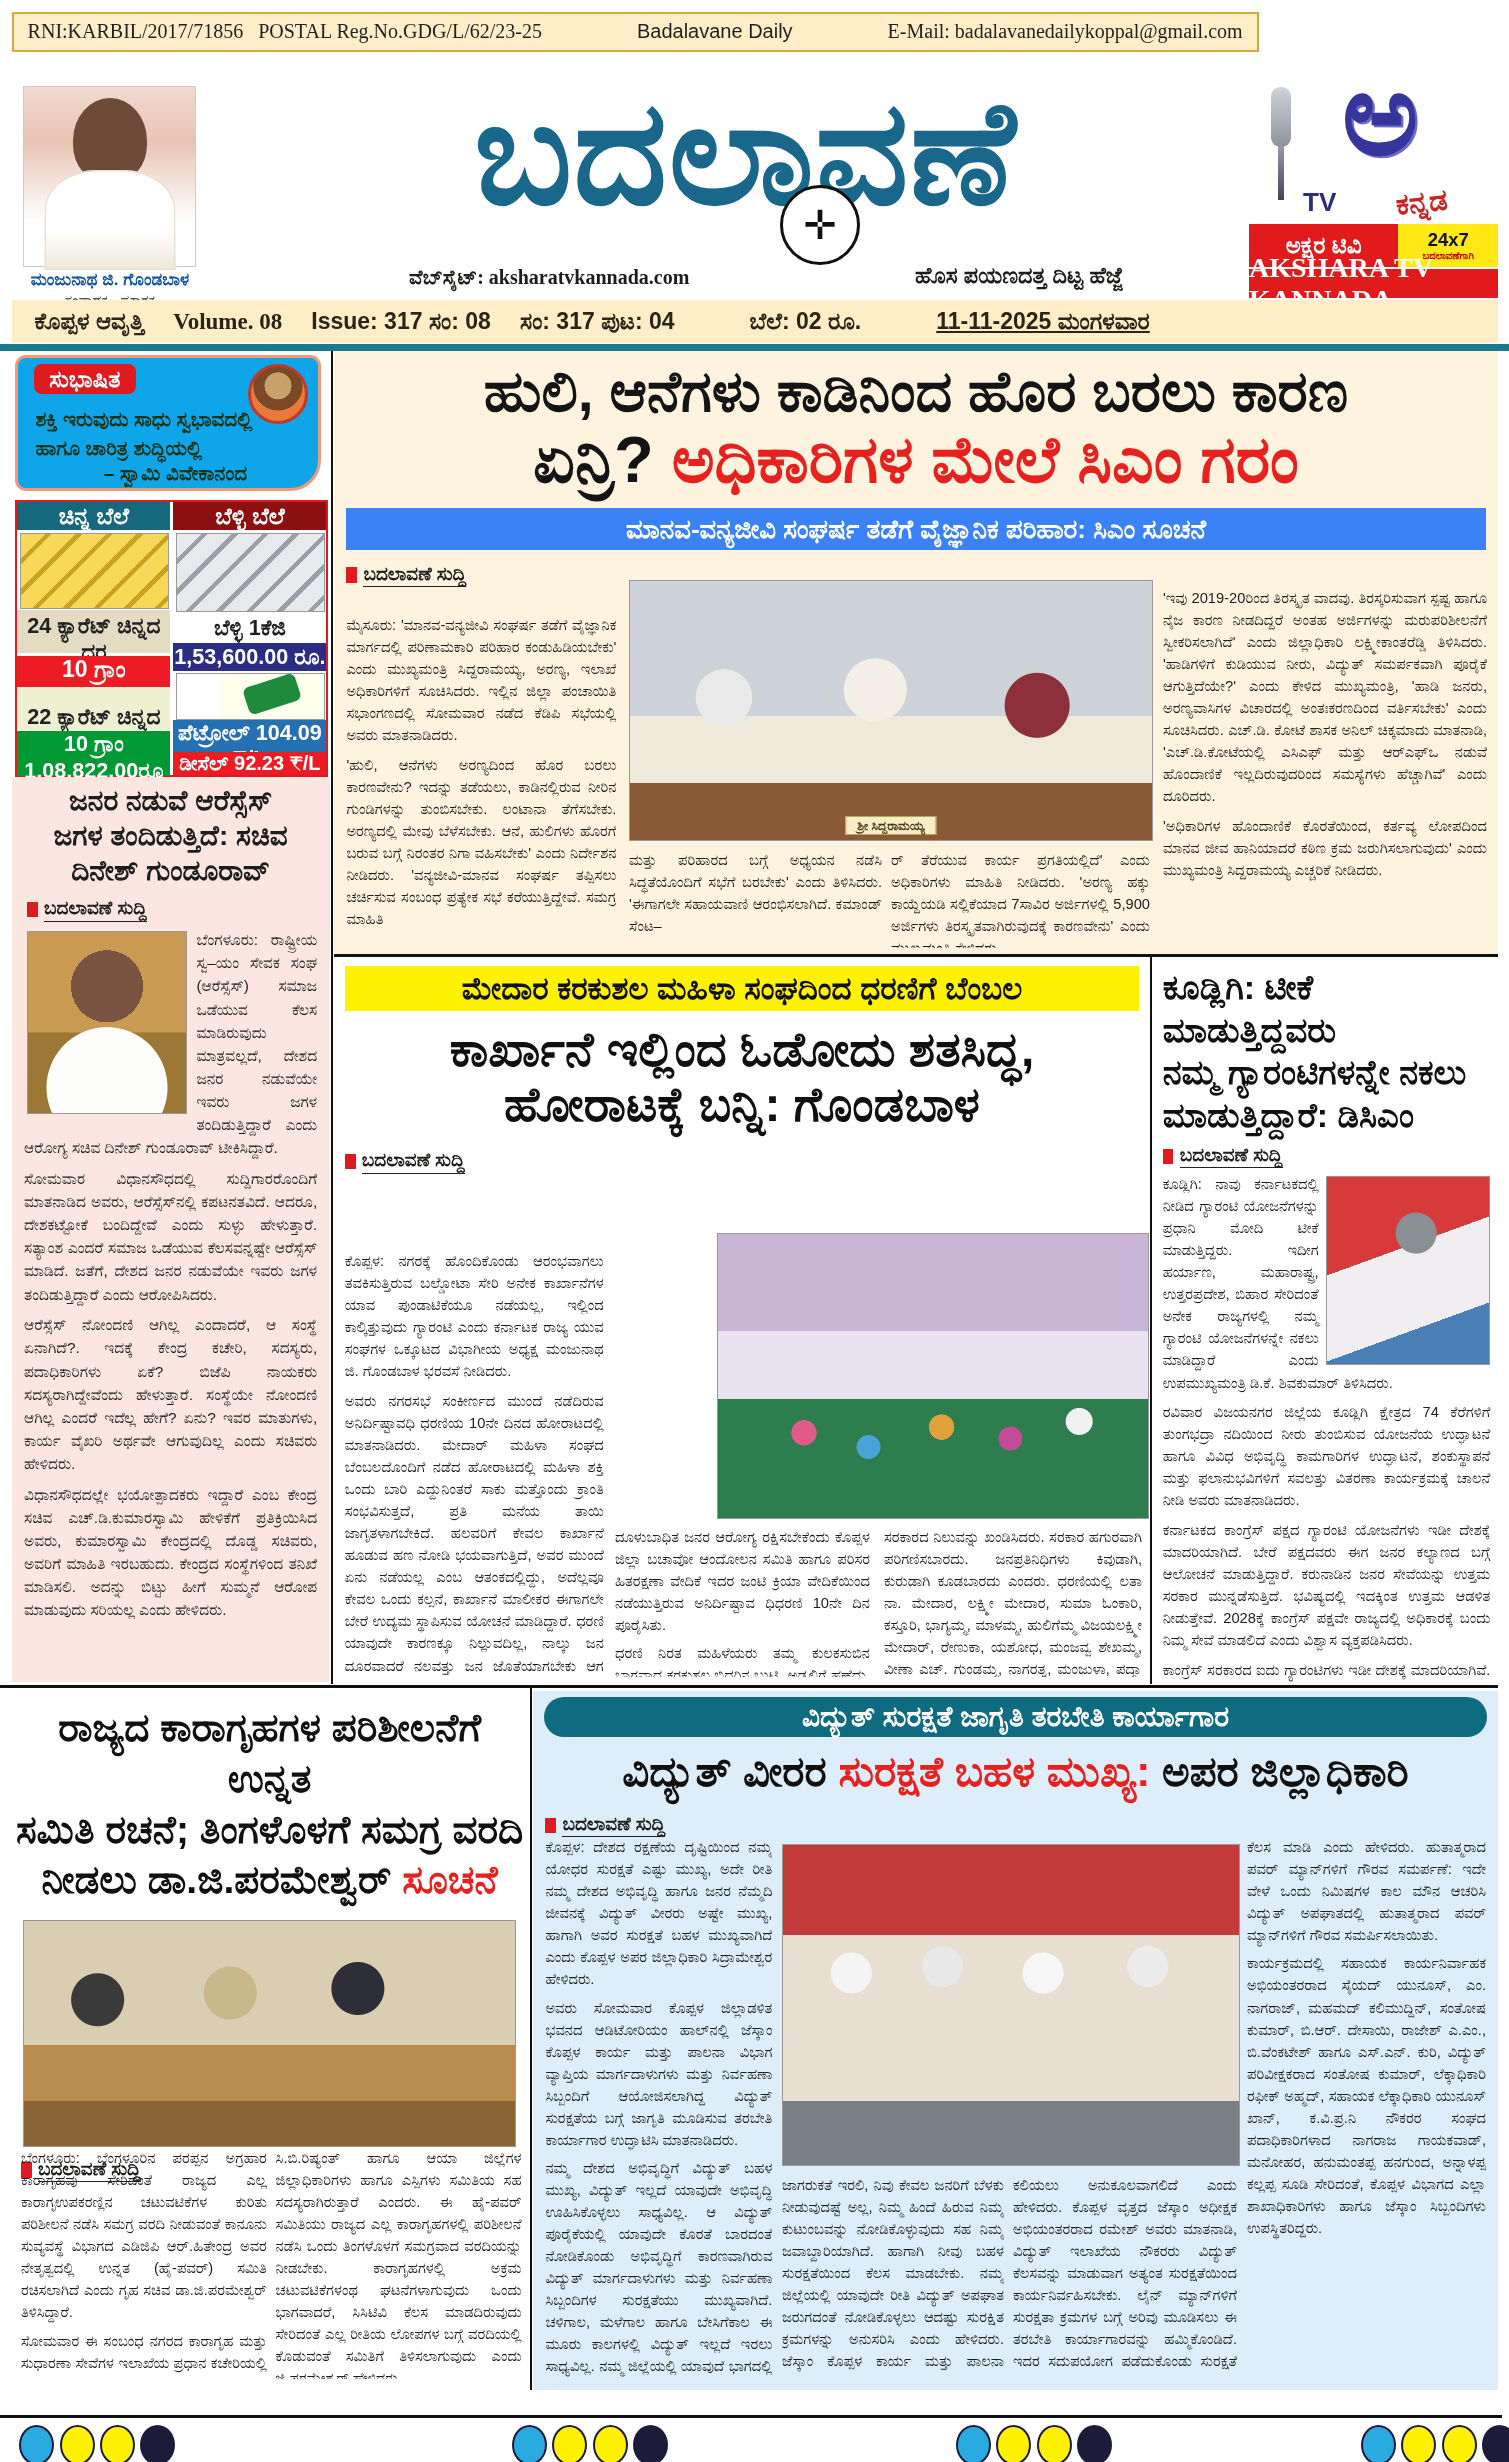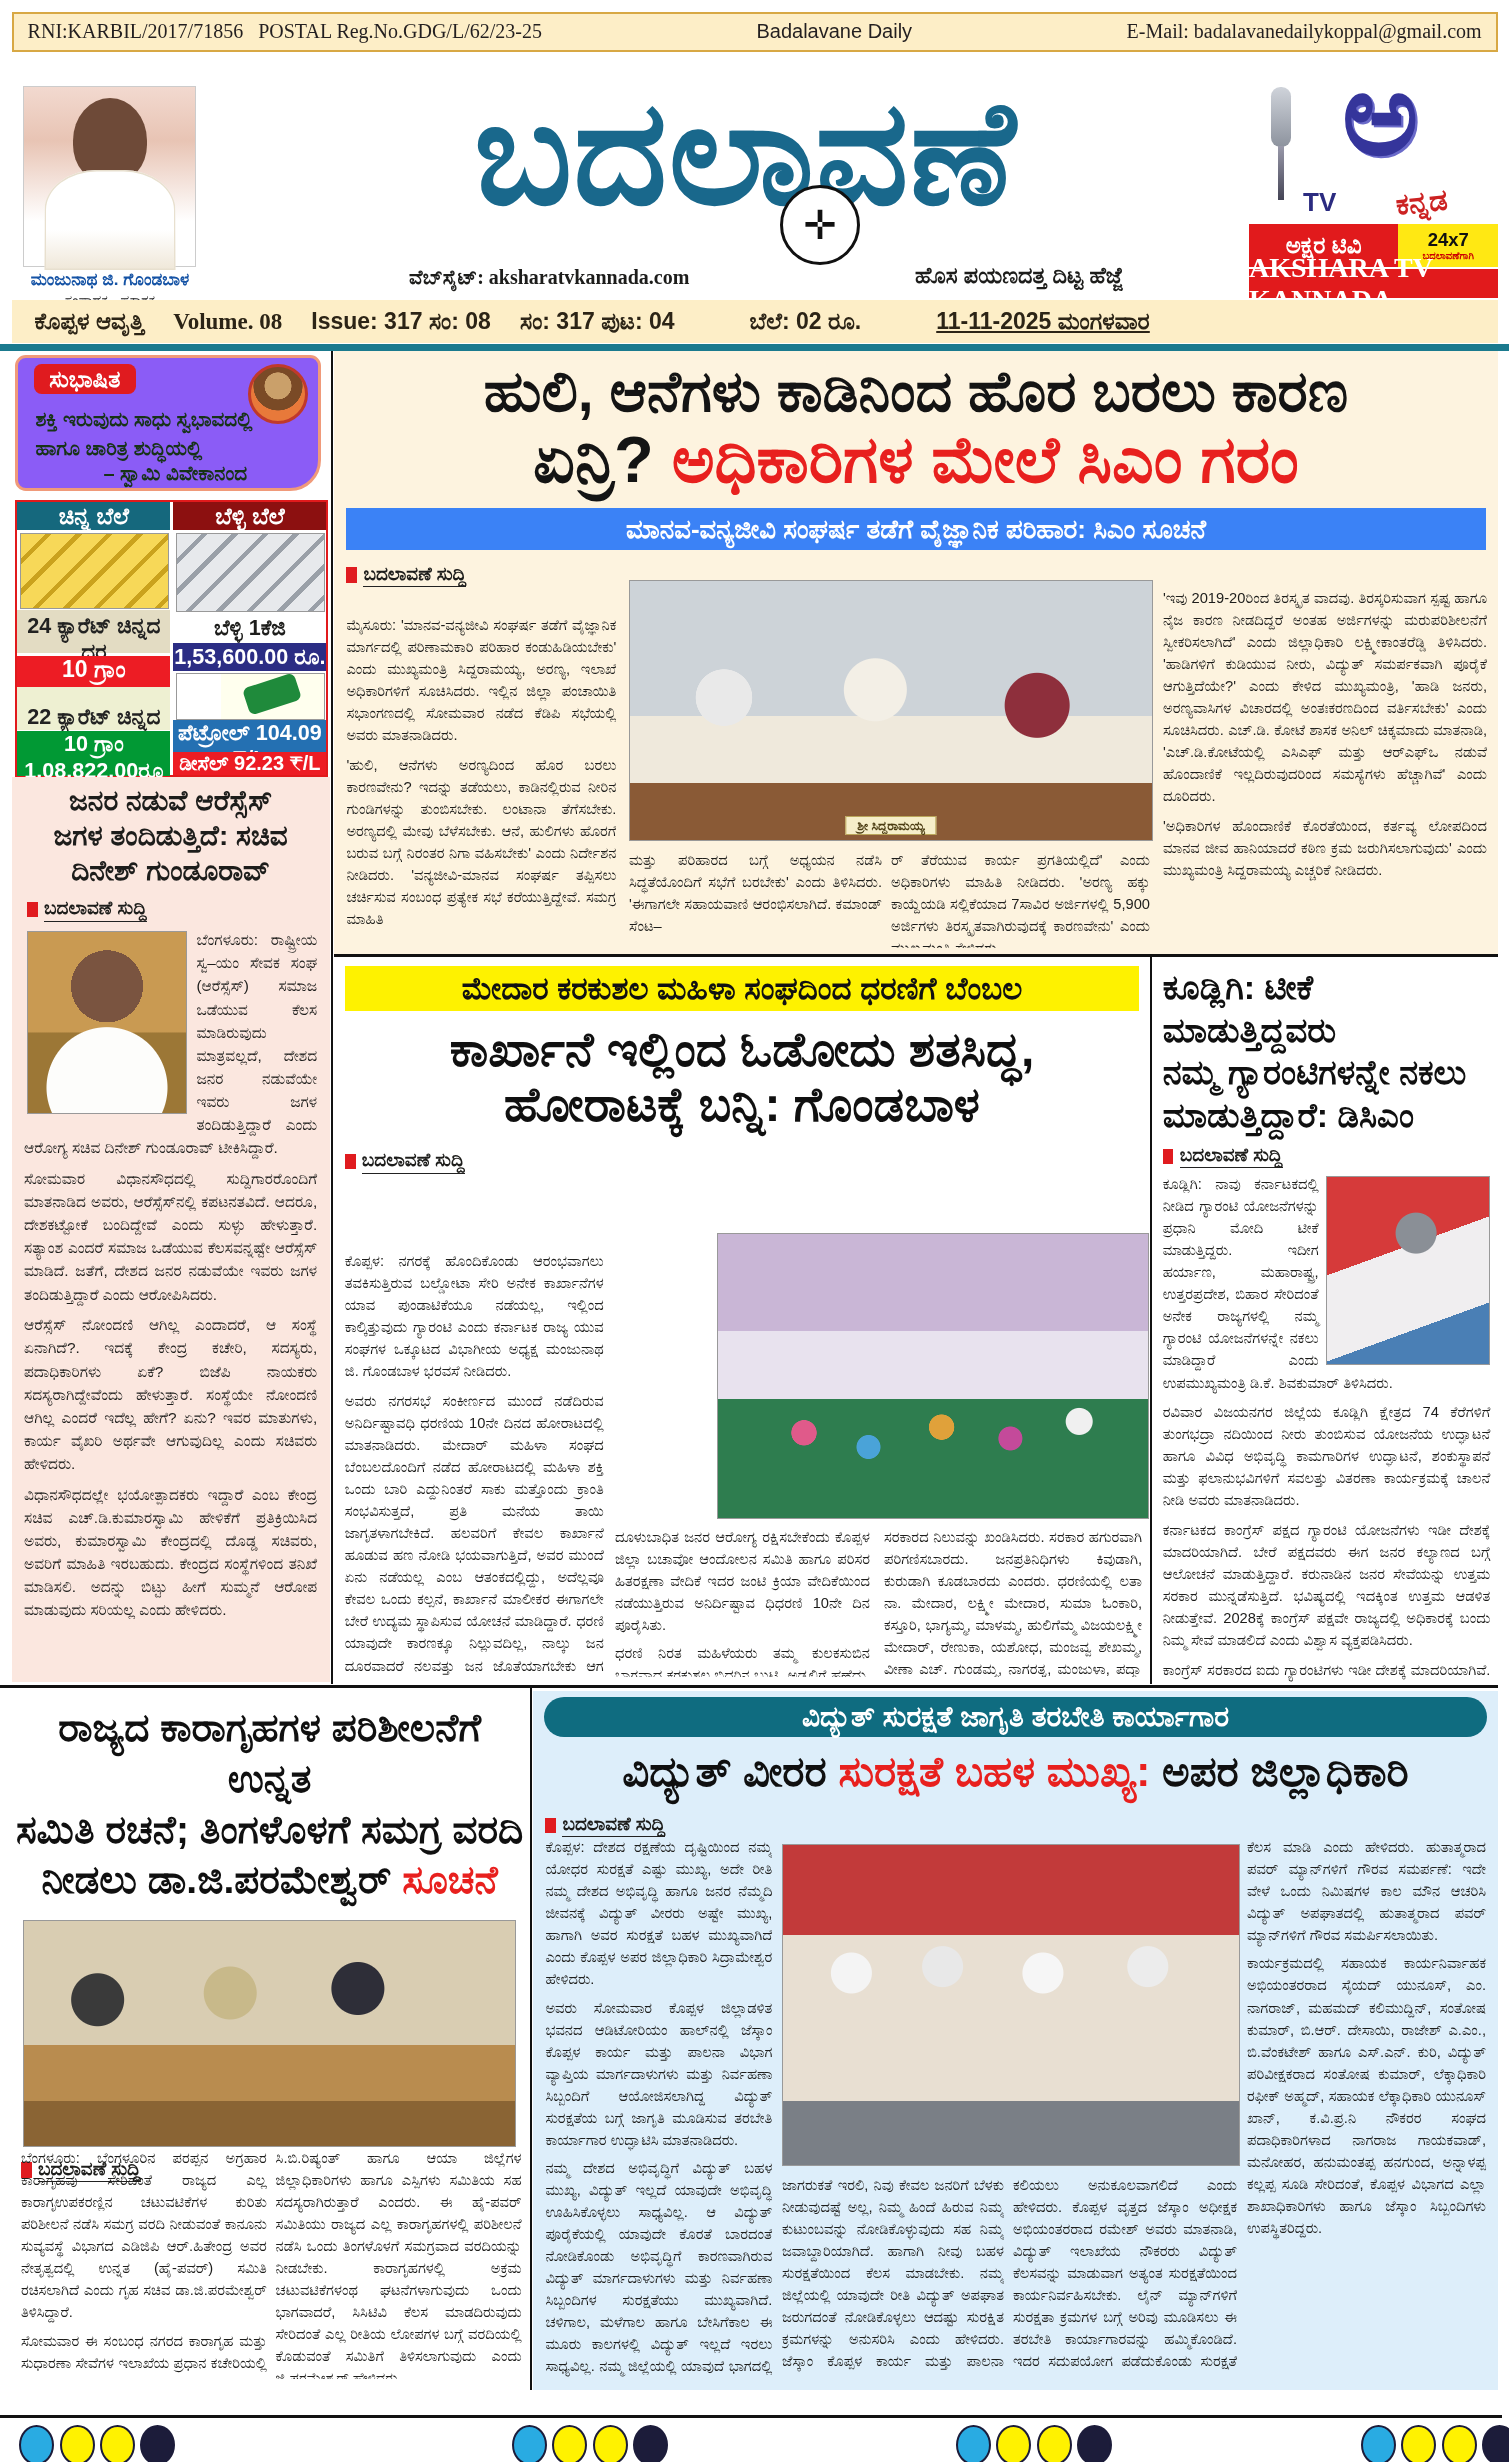--- a/index.html
+++ b/index.html
@@ -44,21 +44,21 @@
   .logo-box .b247 .sub{font-size:10px;color:#c00;}
   .logo-strip{background:#e11a1c;color:#fff;font-family:"Liberation Serif",serif;
         font-weight:bold;font-size:28px;display:flex;align-items:center;justify-content:center;}
 
   
   .issuebar{background:#fdeec7;display:flex;align-items:center;gap:29px;
             padding:0 23px;box-sizing:border-box;font-size:23px;font-weight:bold;color:#2c2416;}
   .tealrule{background:#1b7a8e;}
 
   
-  .subha{background:#8b5cf6;border:3.9px solid #f09a7a;border-radius:10.8px 10.8px 31px 10.8px;}
+  .subha{background:#0ea5e9;border:3.9px solid #f09a7a;border-radius:10.8px 10.8px 31px 10.8px;}
   .subha-label{background:#e01b1f;color:#fff;font-weight:bold;font-size:23px;
                border-radius:7.7px;padding:1.5px 15.4px;display:inline-block;}
   .subha-text{font-size:20px;font-weight:bold;color:#173317;line-height:1.35;}
   .viveka{border-radius:50%;border:3.1px solid #c0392b;
           background:radial-gradient(circle at 50% 35%,#caa06a 0 30%,#7a4a26 31% 55%,#e8793a 56%);}
   .ratebox{border:2.3px solid #e11a1c;background:#fff;}
   .rate-h-gold{background:#15687d;color:#fff;font-weight:bold;font-size:23px;}
   .rate-h-silver{background:#8c1010;color:#fff;font-weight:bold;font-size:23px;}
   .rate-lbl{background:#e3dcc3;font-weight:bold;font-size:21.6px;color:#222;}
   .rate-lbl2{background:#eef0d2;font-weight:bold;font-size:21.6px;color:#222;}
@@ -135,21 +135,21 @@
   .vline{background:#111;}
   .hline{background:#111;}
   .dots{display:flex;gap:5.4px;}
   .dot{width:31px;height:36px;border-radius:50%;border:2.3px solid #1c1c3a;}
 </style>
 </head>
 <body>
 
 <div class="page">
 
-  <div class="abs topbar" style="left:11.6px;top:11.6px;width:1486px;height:40px;">
+  <div class="abs topbar" style="left:11.6px;top:11.6px;width:1247px;height:40px;">
     <span><span>RNI:KARBIL/2017/71856</span>&nbsp;&nbsp;&nbsp;<span>POSTAL Reg.No.GDG/L/62/23-25</span></span>
     <span class="brand">Badalavane Daily</span>
     <span>E-Mail: badalavanedailykoppal@gmail.com</span>
   </div>
 
   <div class="abs editor-photo" style="left:23px;top:86px;width:171px;height:179px;"></div>
   <div class="abs ctr ed-name" style="left:3.9px;top:270px;width:212px;">ಮಂಜುನಾಥ ಜಿ. ಗೊಂಡಬಾಳ</div>
   <div class="abs ctr ed-role" style="left:3.9px;top:292px;width:212px;">ಸಂಪಾದಕ - ಪ್ರಕಾಶಕ</div>
 
   <div class="abs ctr title-main" style="left:263px;top:81px;width:965px;">ಬದಲಾವಣೆ</div>

